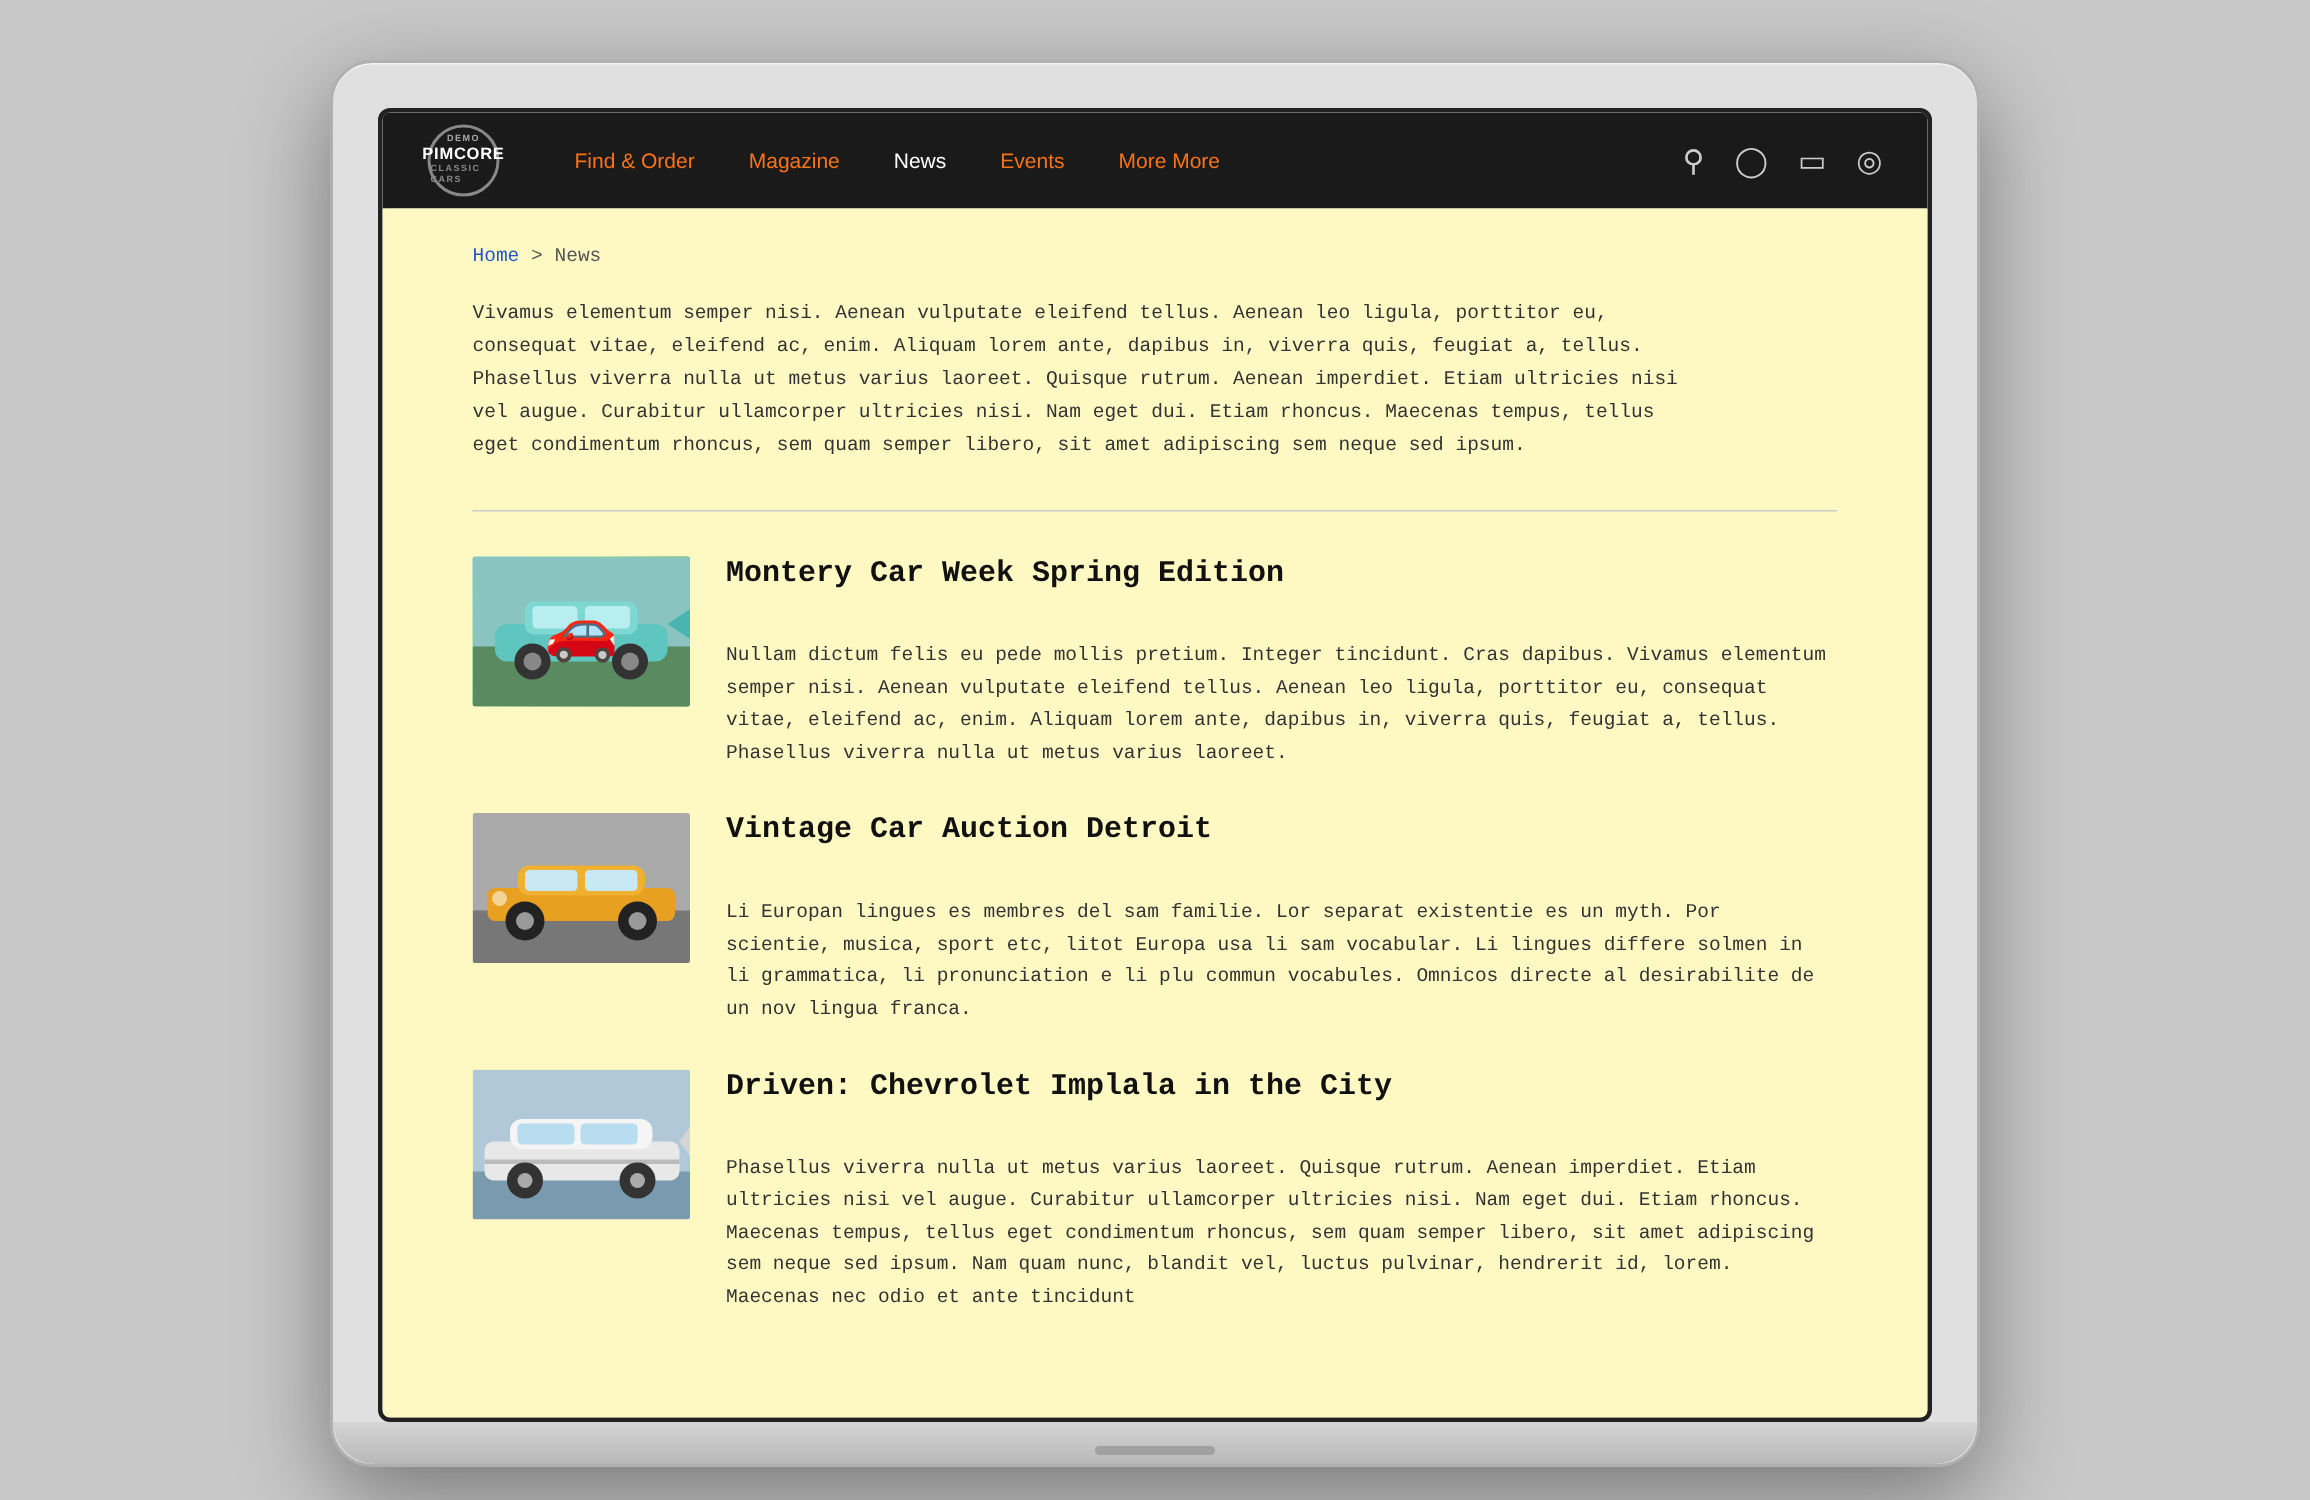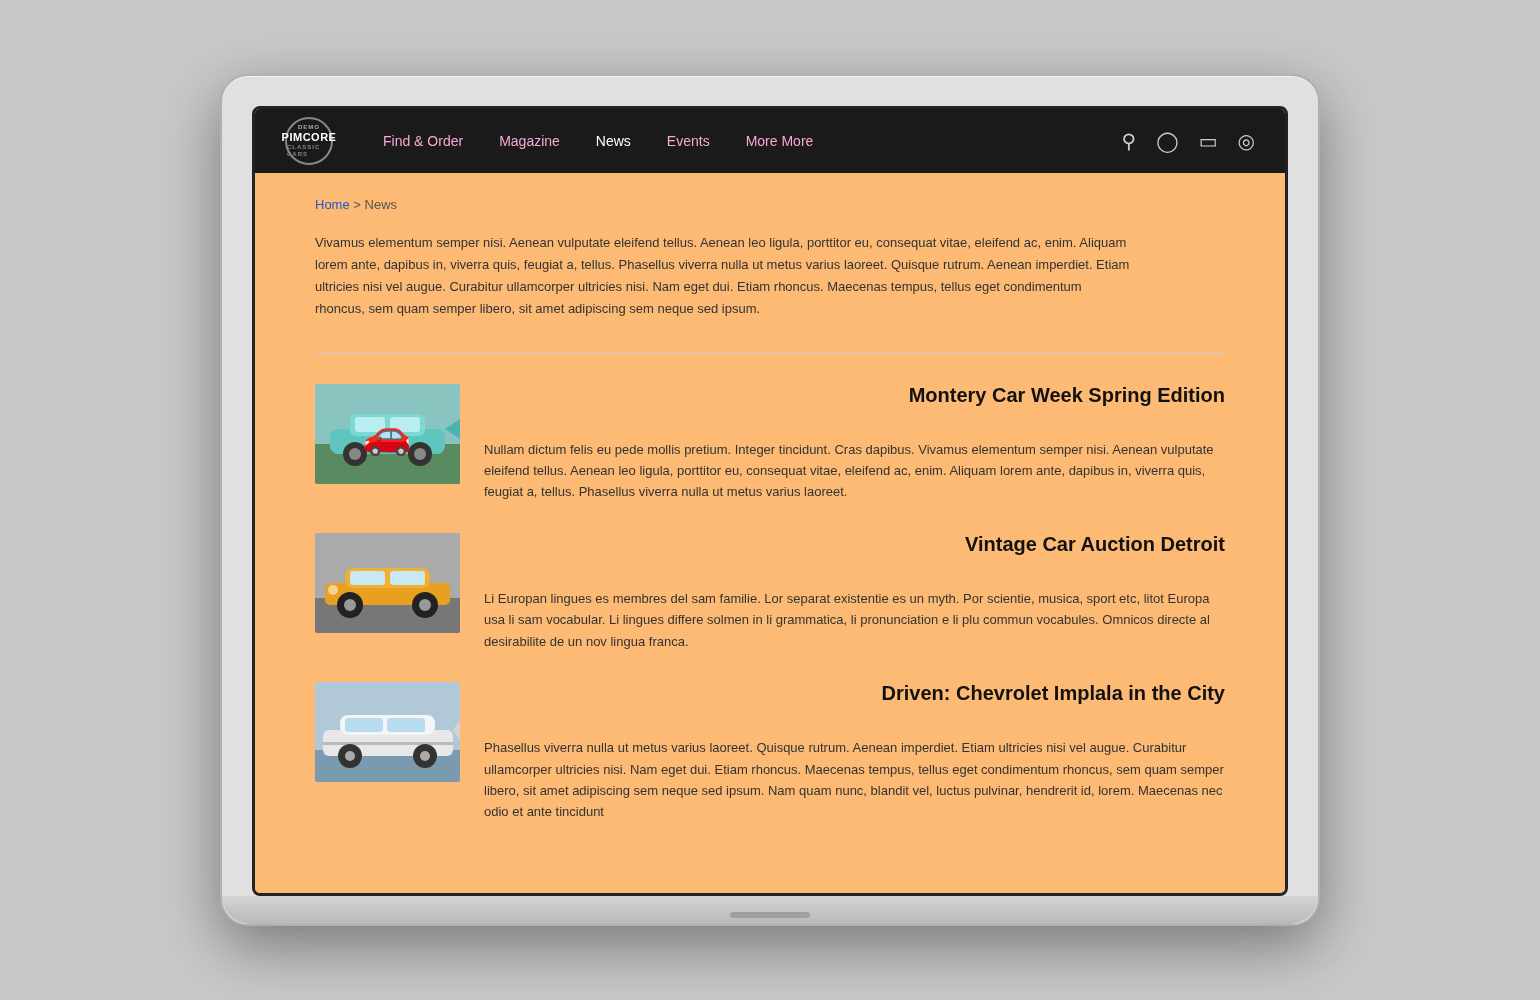--- a/index.html
+++ b/index.html
@@ -103,21 +103,21 @@
       letter-spacing: 1px;
     }
 
     .nav-links {
       display: flex;
       gap: 36px;
       flex: 1;
     }
 
     .nav-link {
-      color: #f9a8d4;
+      color: #f97316;
       font-size: 14px;
       text-decoration: none;
       cursor: pointer;
     }
 
     .nav-link:hover, .nav-link.active {
       color: #fff;
     }
 
     .nav-icons {
@@ -127,23 +127,24 @@
     }
 
     .nav-icon {
       color: #ccc;
       font-size: 20px;
       cursor: pointer;
     }
 
     
     .main-content {
-      background: #fdba74;
+      background: #fef9c3;
       padding: 24px 60px 40px 60px;
       min-height: 600px;
+      font-family: Liberation Mono, monospace;
     }
 
     .breadcrumb {
       font-size: 13px;
       color: #555;
       margin-bottom: 20px;
     }
 
     .breadcrumb a {
       color: #2255cc;
@@ -207,21 +208,20 @@
 
     .news-body {
       flex: 1;
     }
 
     .news-title {
       font-size: 20px;
       font-weight: bold;
       color: #111;
       margin-bottom: 10px;
-      text-align: right;
     }
 
     .news-excerpt {
       font-size: 13px;
       line-height: 1.65;
       color: #333;
       margin-top: 32px;
     }
   </style>
 </head>

